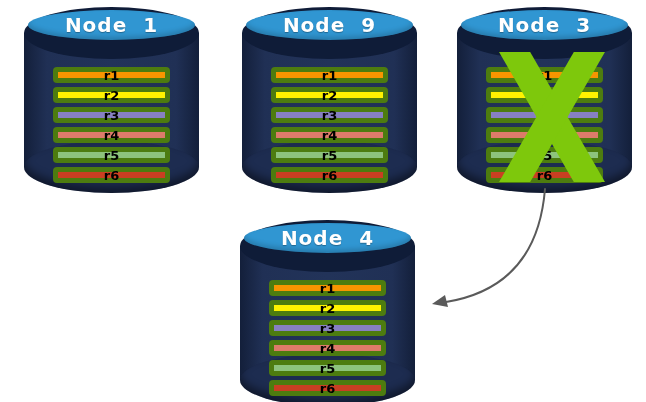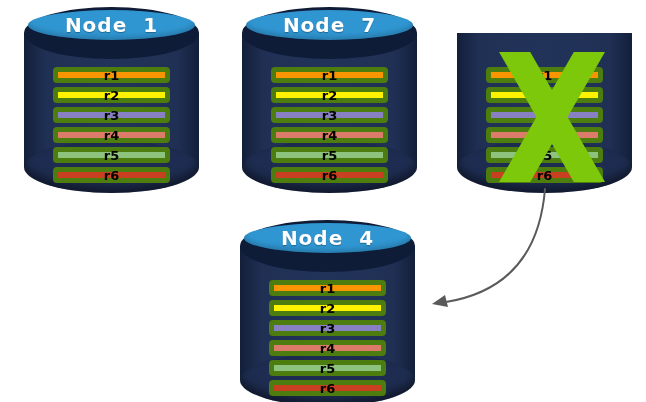--- a/index.html
+++ b/index.html
@@ -71,21 +71,21 @@
           <span class="row-label">r6</span>
         </div>
     </div>
   </div>
 
   <div class="node" style="left:242px;top:7px;">
     <div class="cyl-rect"></div>
     <div class="cyl-bottom"></div>
     <div class="cyl-top">
       <div class="cyl-top-inner">
-        <span class="node-title">Node 7</span>
+        <span class="node-title">Node 9</span>
       </div>
     </div>
     <div class="rows">
       <div class="row" style="background: rgb(248, 149, 0);">
           <span class="row-label">r1</span>
         </div>
       <div class="row" style="background: rgb(255, 242, 0);">
           <span class="row-label">r2</span>
         </div>
       <div class="row" style="background: rgb(135, 128, 194);">
@@ -99,20 +99,25 @@
         </div>
       <div class="row" style="background: rgb(201, 63, 34);">
           <span class="row-label">r6</span>
         </div>
     </div>
   </div>
 
   <div class="node" style="left:457px;top:7px;">
     <div class="cyl-rect"></div>
     <div class="cyl-bottom"></div>
+    <div class="cyl-top">
+      <div class="cyl-top-inner">
+        <span class="node-title">Node 3</span>
+      </div>
+    </div>
     <div class="rows">
       <div class="row" style="background: rgb(248, 149, 0);">
           <span class="row-label">r1</span>
         </div>
       <div class="row" style="background: rgb(255, 242, 0);">
           <span class="row-label">r2</span>
         </div>
       <div class="row" style="background: rgb(135, 128, 194);">
           <span class="row-label">r3</span>
         </div>

